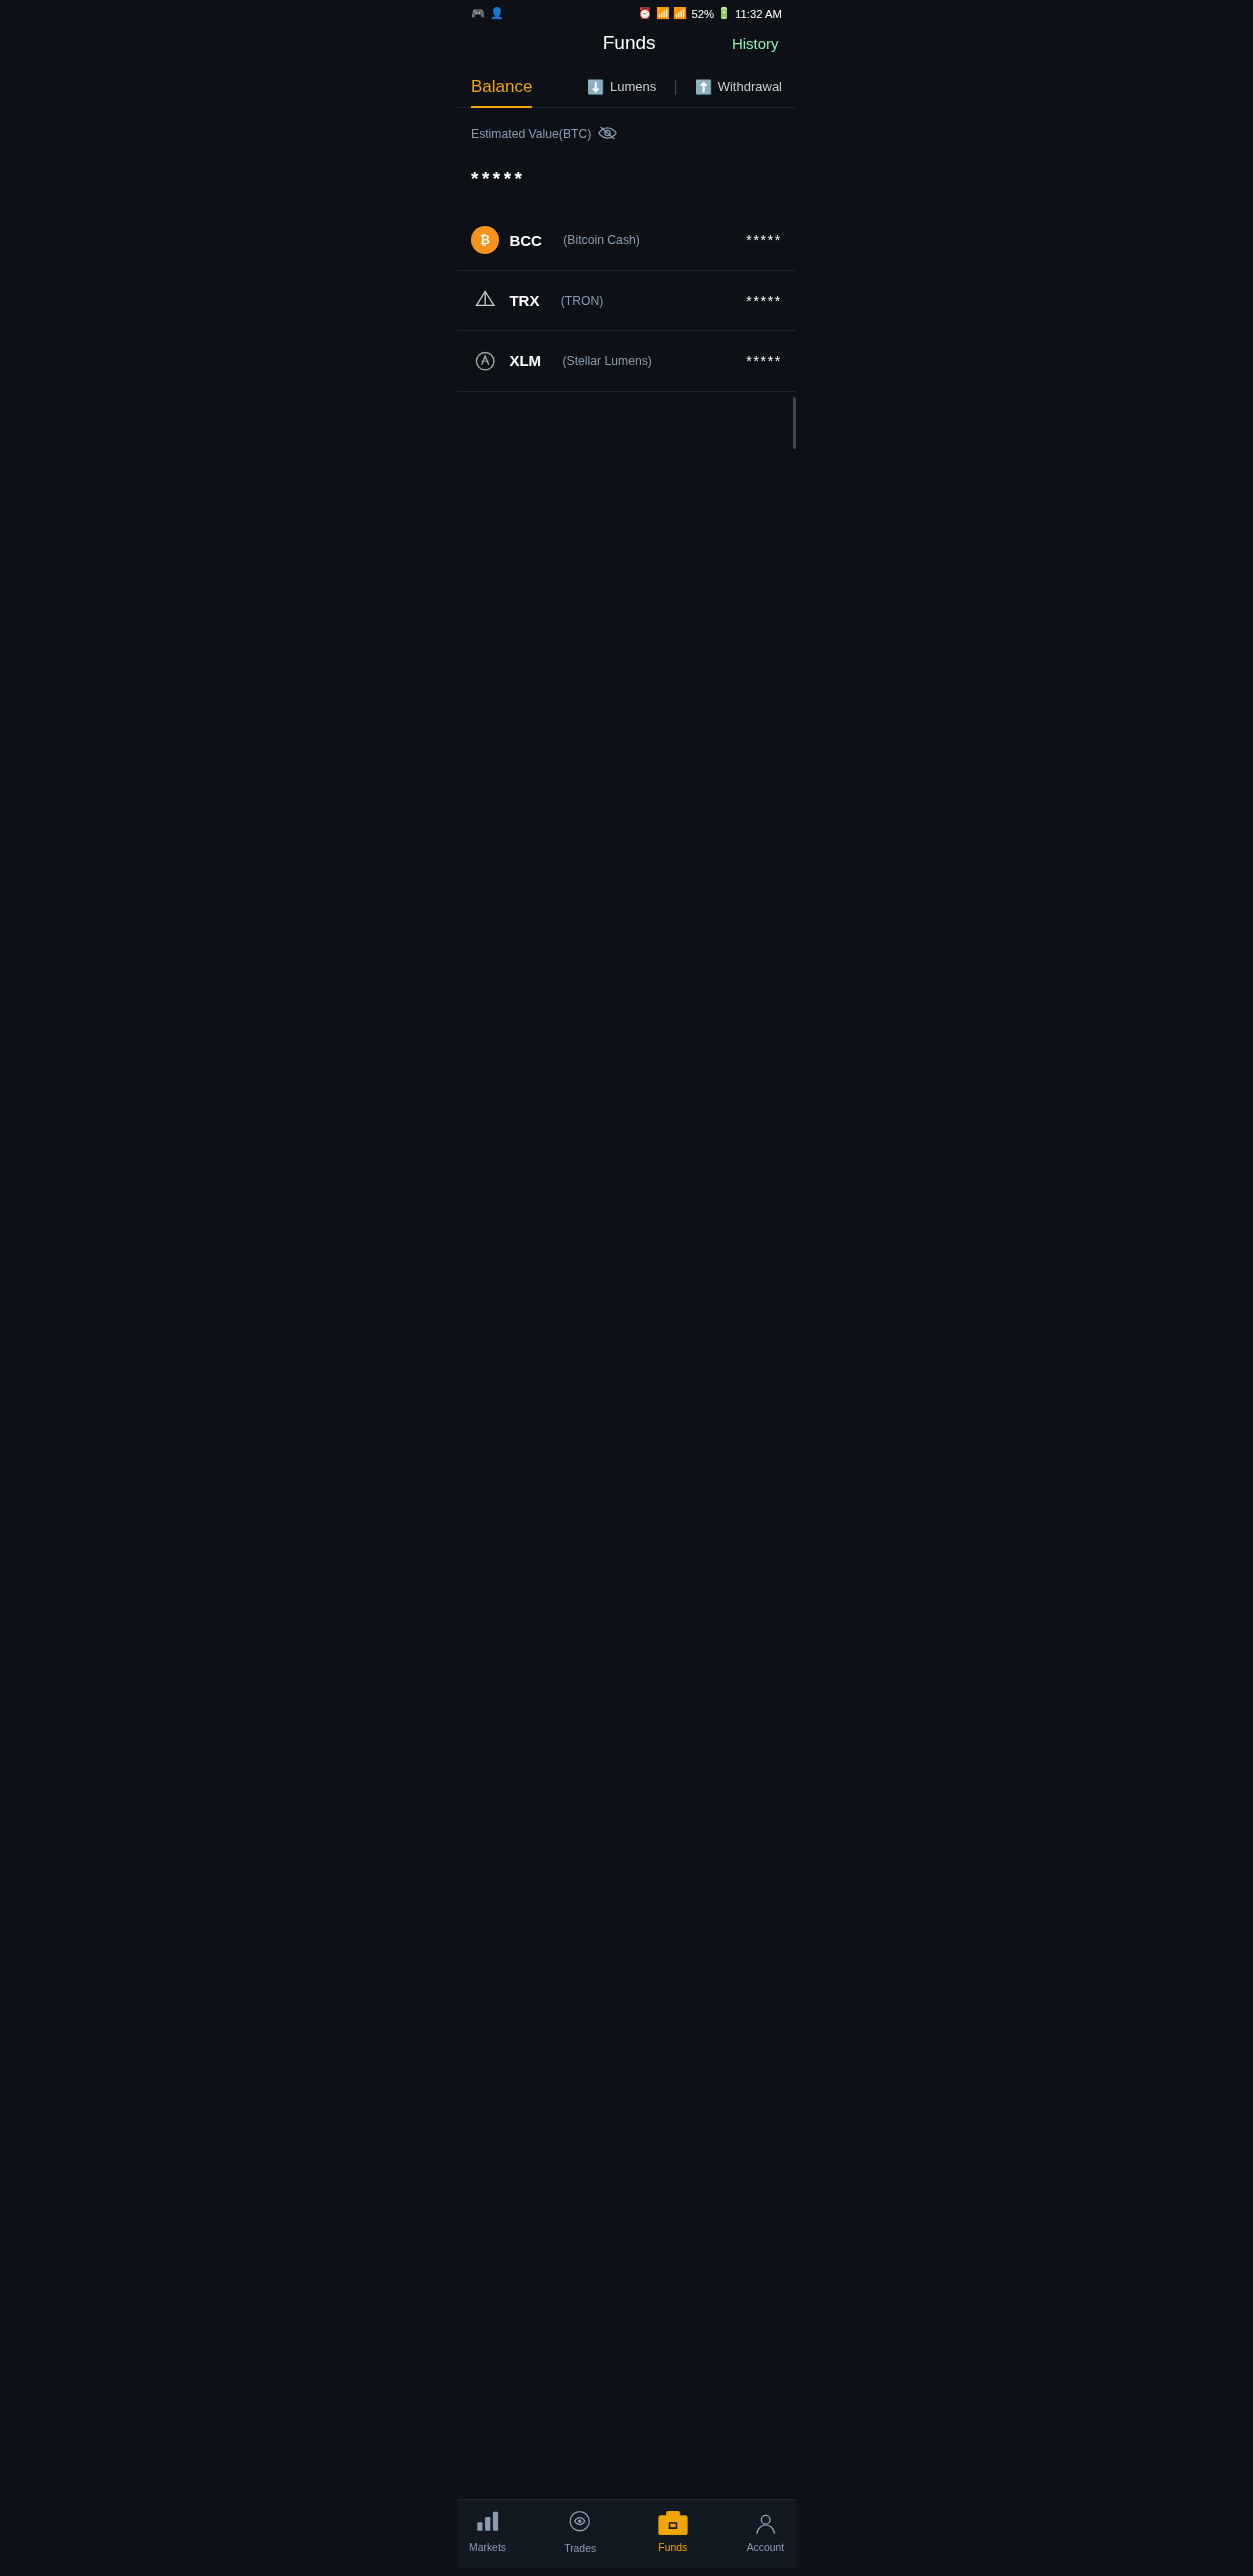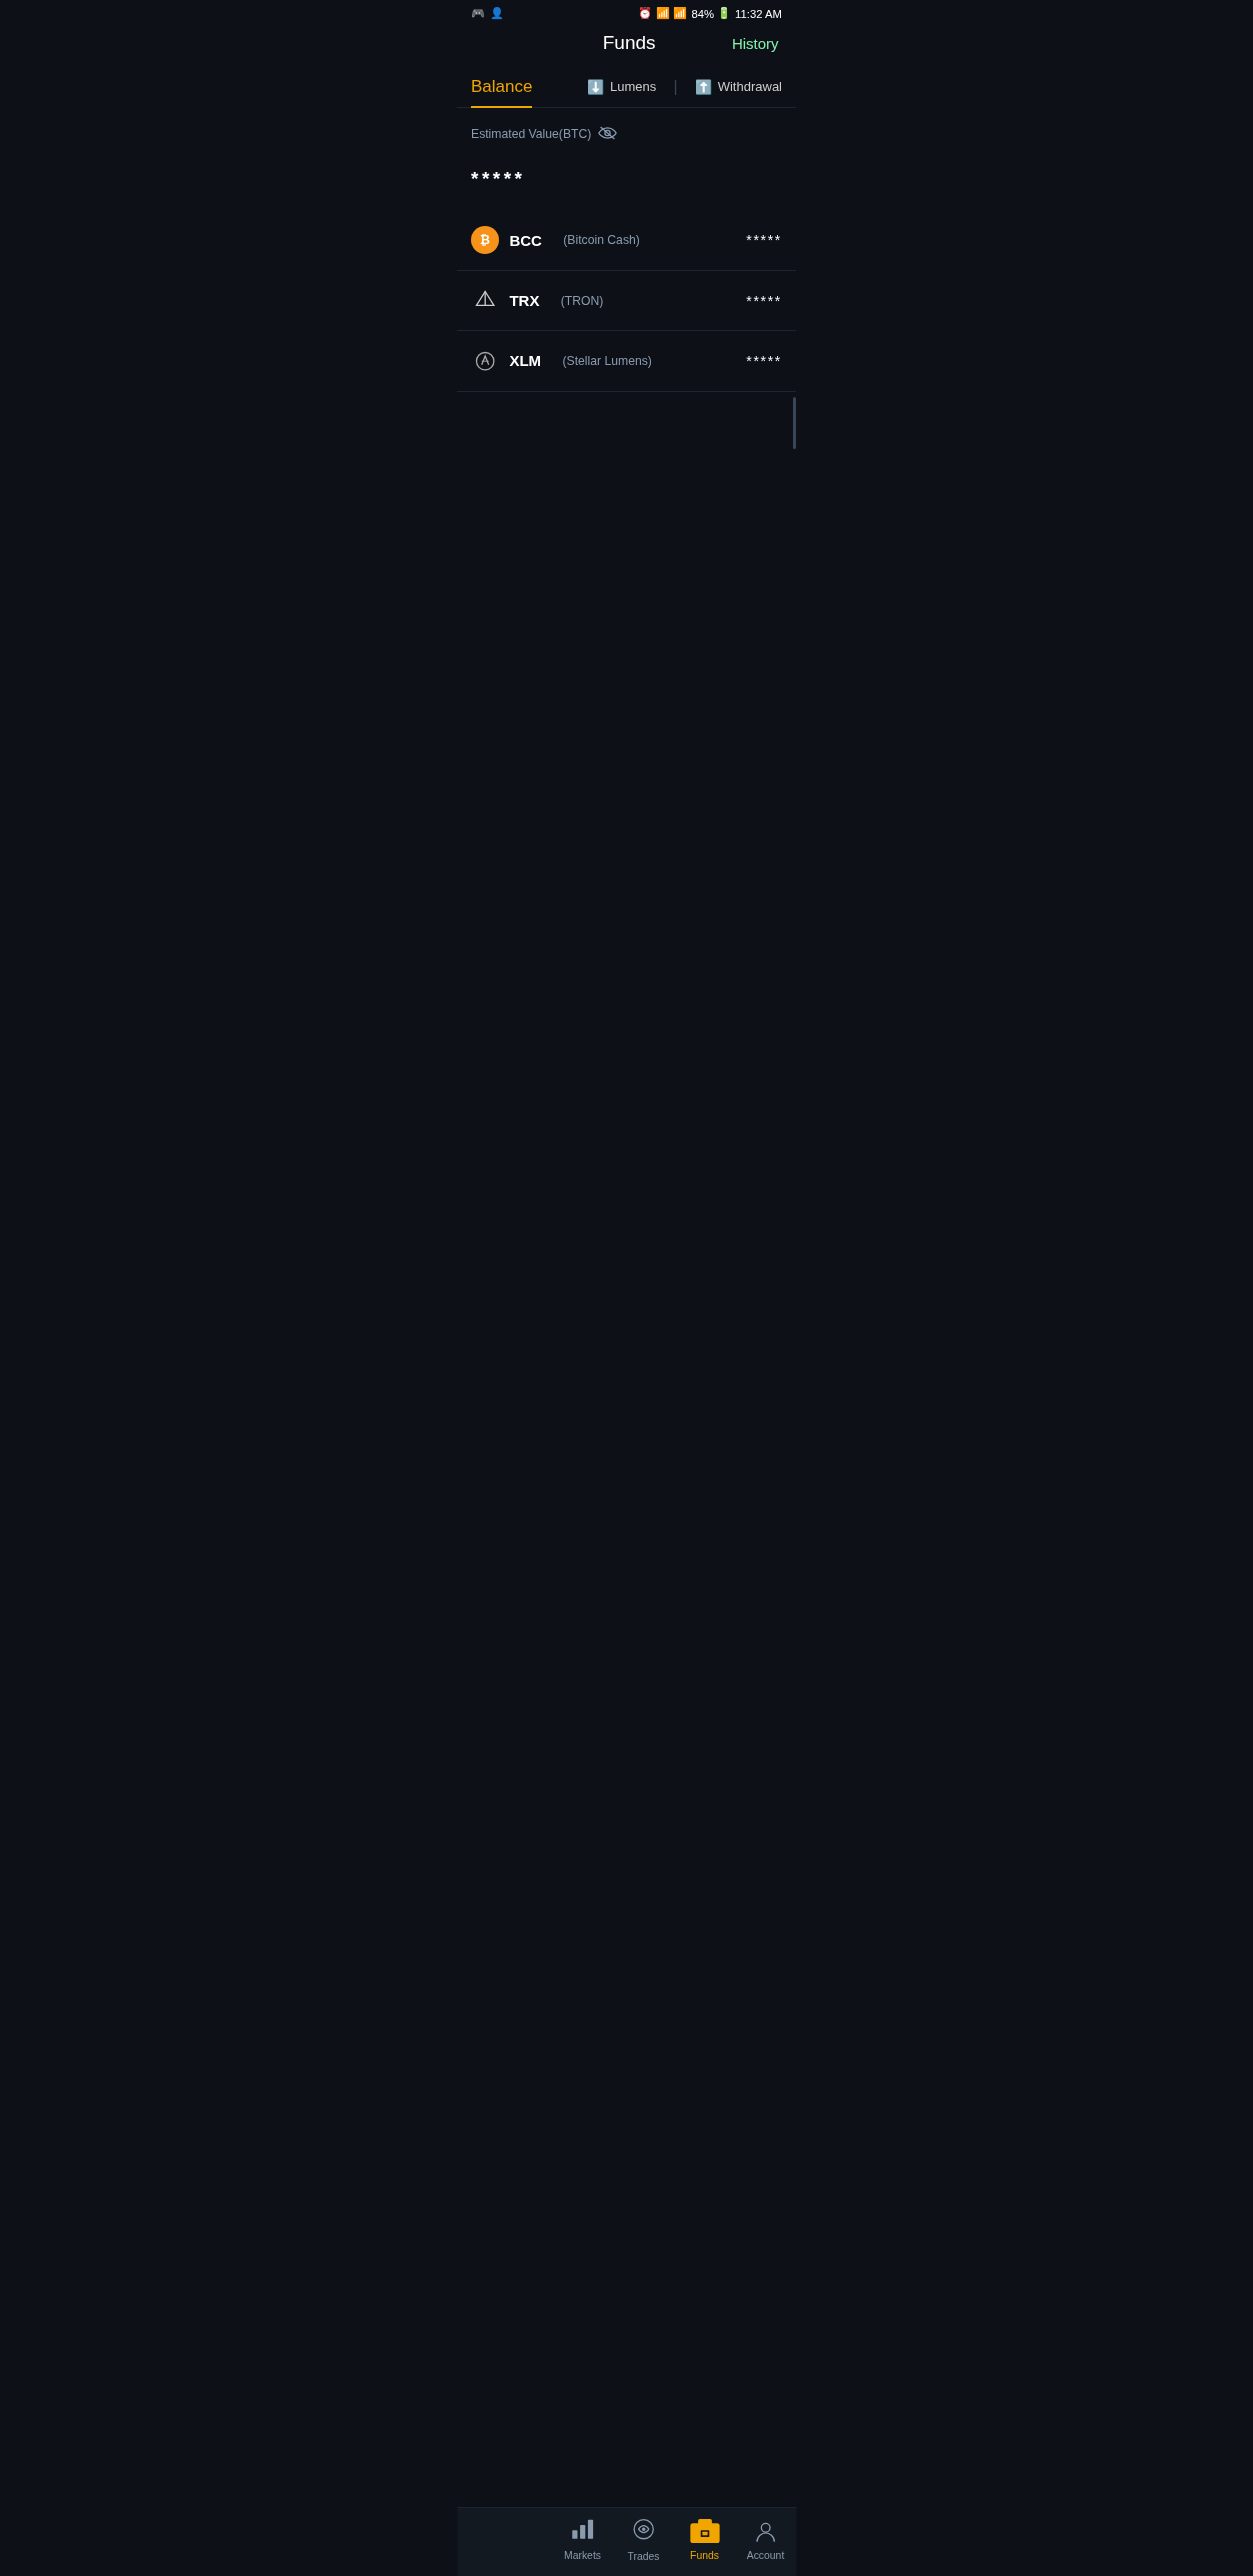--- a/index.html
+++ b/index.html
@@ -225,26 +225,26 @@
       top: 331px;
       width: 3.5px;
       height: 52px;
       background-color: #3a4555;
       border-radius: 1.7px;
     }
 
     
     .bottom-nav {
       position: fixed;
-      bottom: 0;
+      bottom: 8px;
       left: 50%;
       transform: translateX(-50%);
       width: 339px;
       display: flex;
-      justify-content: flex-end;
+      justify-content: space-between;
       align-items: center;
       padding: 8.7px 0 14px;
       background-color: #131920;
       border-top: 0.9px solid #1e2530;
     }
     .nav-item {
       display: flex;
       flex-direction: column;
       align-items: center;
       gap: 3.5px;
@@ -269,21 +269,21 @@
 
 <div class="status-bar">
   <div class="status-left">
     <span>🎮</span>
     <span>👤</span>
   </div>
   <div class="status-right">
     <span>⏰</span>
     <span>📶</span>
     <span>📶</span>
-    <span>84%</span>
+    <span>52%</span>
     <span>🔋</span>
     <span>11:32 AM</span>
   </div>
 </div>
 
 <div class="header">
   <div style="width:52px"></div>
   <div class="header-title">Funds</div>
   <div class="header-history">History</div>
 </div>

